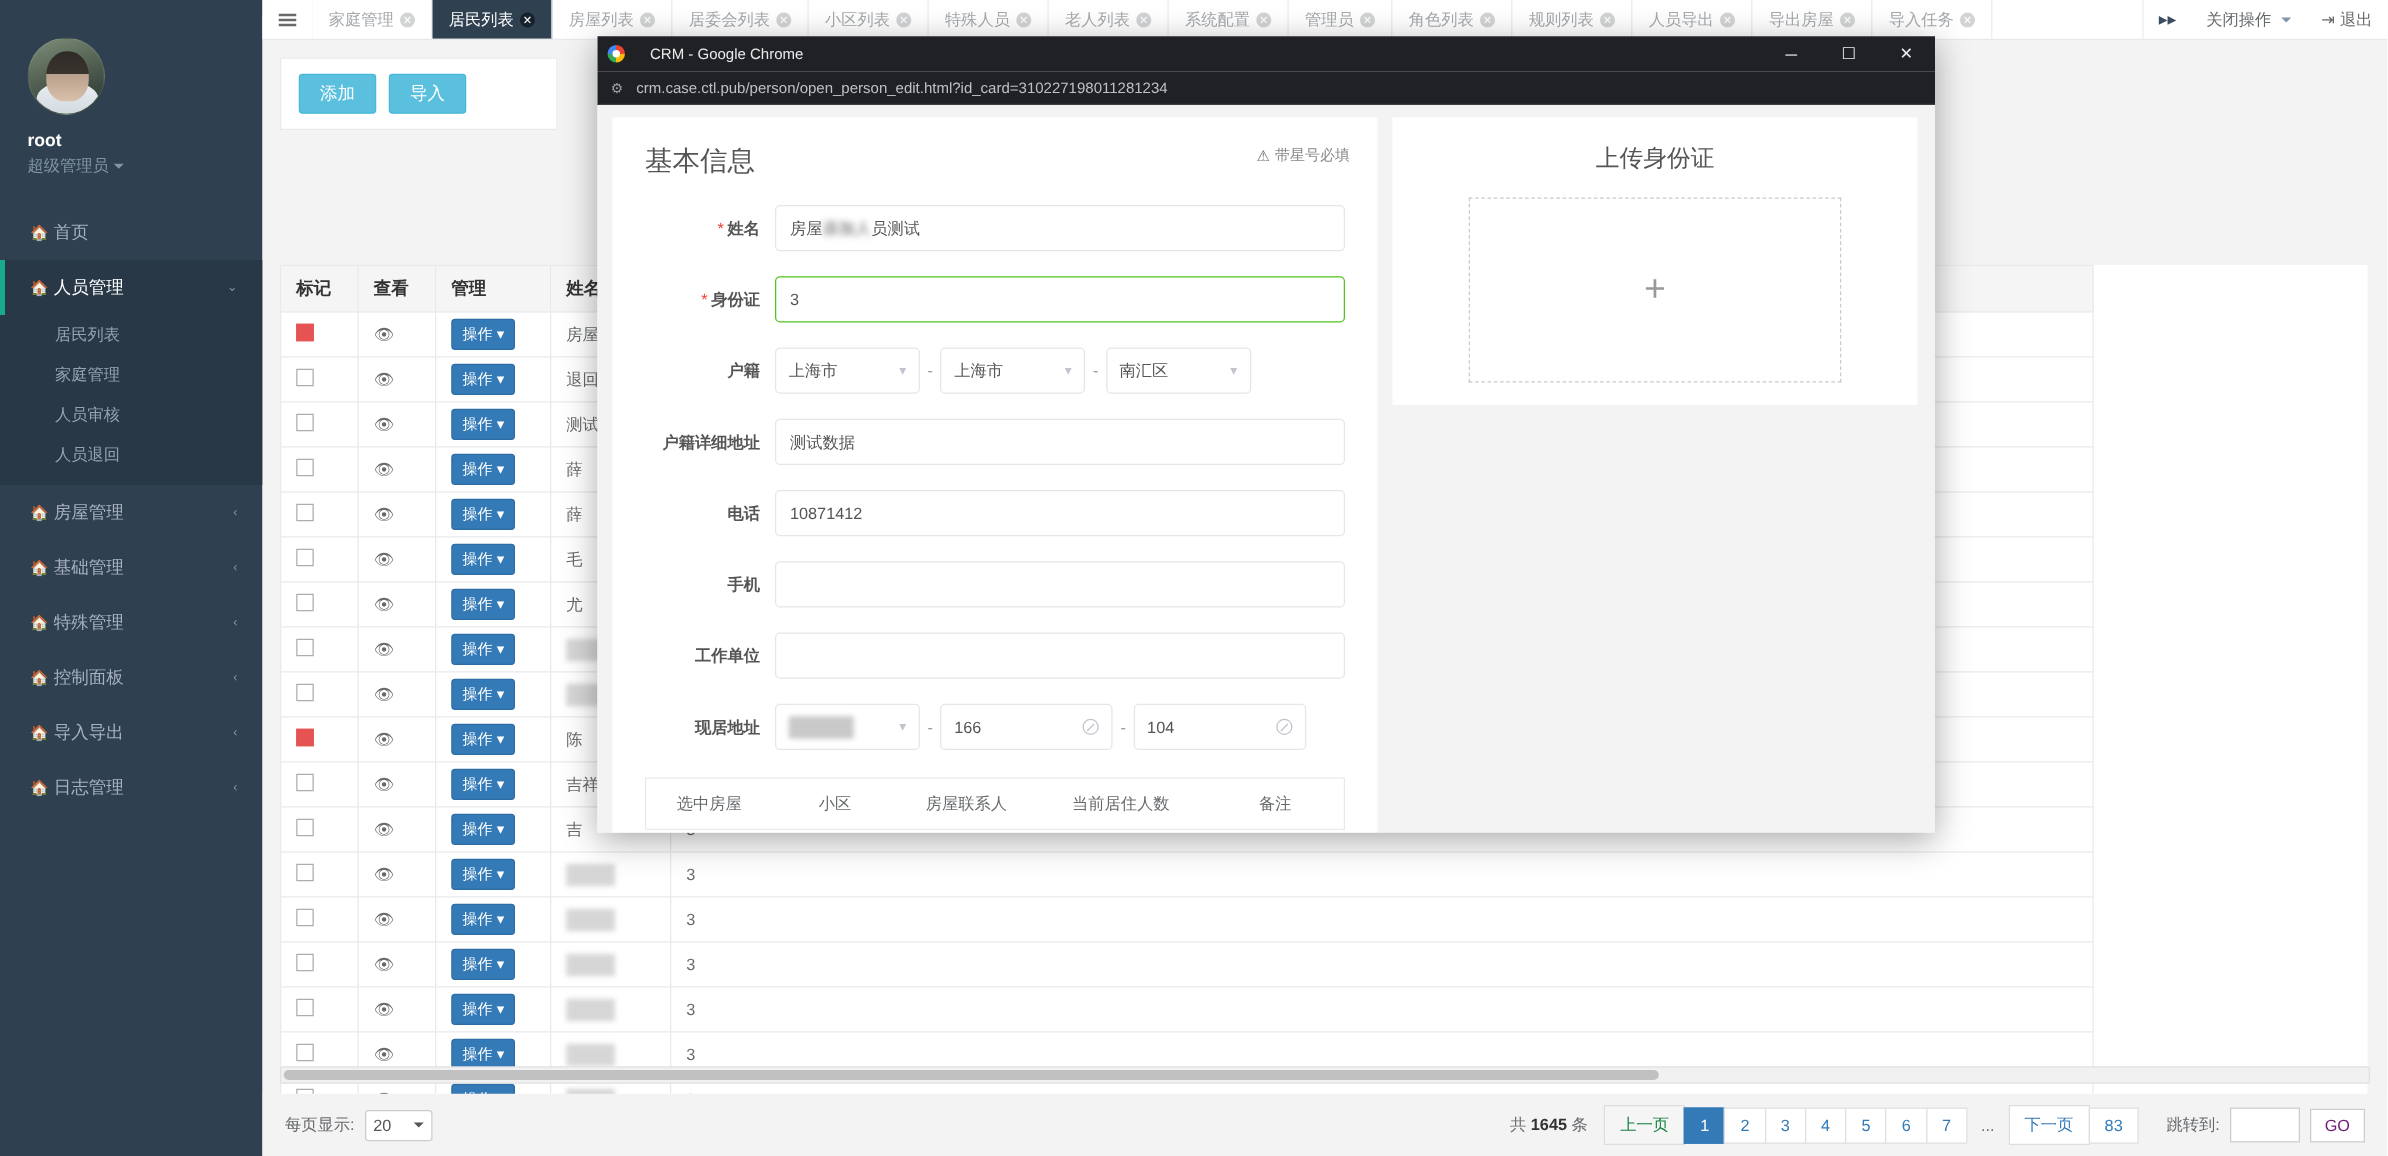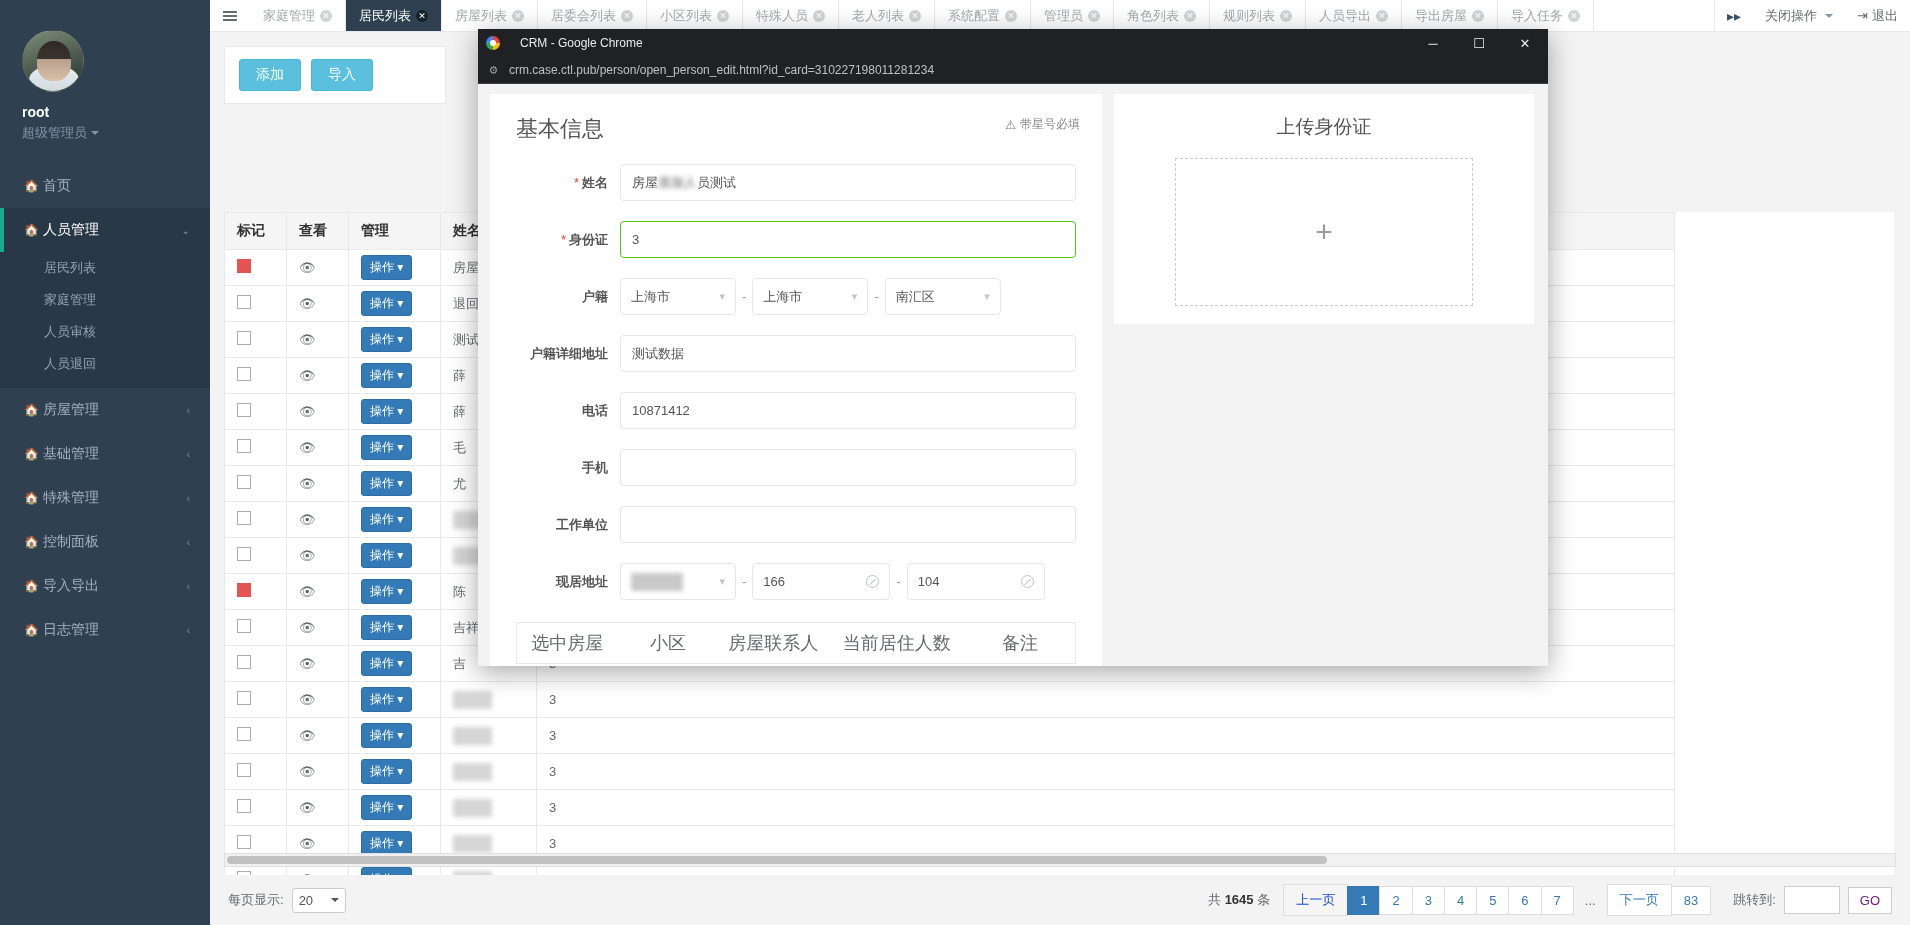--- a/index.html
+++ b/index.html
@@ -142,21 +142,21 @@
   .pp-select{
     border:1px solid #ccc; background:#fff; padding:4px 6px; font-size:13px; border-radius:3px;
     display:flex; align-items:center; gap:14px; color:#555;
   }
   .pager { margin-left:auto; display:flex; align-items:center; gap:0; font-size:13px; color:#676a6c;}
   .pg-total{ margin-right:14px; }
   .pg-total b{ color:#333; }
   .pg {
     border:1px solid #ddd; background:#fff; color:#337ab7; padding:6px 12px; margin-left:-1px; cursor:pointer;
   }
-  .pg.disabled{ color:#1d4ed8; background:#f5f5f5; }
+  .pg.disabled{ color:#15803d; background:#f5f5f5; }
   .pg.active{ background:#337ab7; border-color:#337ab7; color:#fff; }
   .pg.plain{ color:#676a6c; cursor:default;}
   .jump { display:flex; align-items:center; gap:8px; margin-left:22px; }
   .jump input{ width:56px;height:28px;border:1px solid #ccc;padding:3px 6px; }
   .jump .go{ border:1px solid #ccc; background:#fff; padding:5px 11px; cursor:pointer; color:#701a75;}
 
   
   .chrome {
     position:absolute; left:478px; top:29px; width:1070px; height:637px;
     background:#fff; box-shadow:0 6px 26px rgba(0,0,0,.35);
@@ -204,21 +204,21 @@
     display:flex; align-items:center; justify-content:space-between; padding:0 10px; font-size:13px; color:#555;
   }
   .sel .chv{ color:#c0c4cc; font-size:11px;}
   .dash{ color:#999; padding:0 6px; }
   .sel-w { width:138px; }
   .circ{ width:13px;height:13px;border:1px solid #c0c4cc;border-radius:50%;display:inline-block;position:relative;}
   .circ:after{content:"";position:absolute;left:5px;top:2px;width:1px;height:8px;background:#c0c4cc;transform:rotate(45deg);}
   .mini-table{
     margin-top:22px; border:1px solid #e7eaec; height:42px; display:flex; align-items:center;
   }
-  .mini-table .mt-col{ font-size:18px; color:#676a6c; text-align:center; }
+  .mini-table .mt-col{ font-size:13px; color:#676a6c; text-align:center; }
   .upload-card{ position:absolute; left:636px; top:10px; width:420px; height:230px; background:#fff; padding:20px; }
   .upload-title{ text-align:center; font-size:19px; color:#555; }
   .upload-box{
     margin:18px auto 0 auto; width:298px; height:148px; border:1px dashed #c8ccd0;
     display:flex; align-items:center; justify-content:center; color:#999; font-size:30px; font-weight:300;
   }
 
   .blurname .bl { filter: blur(2.5px); }
 </style>
 </head>

